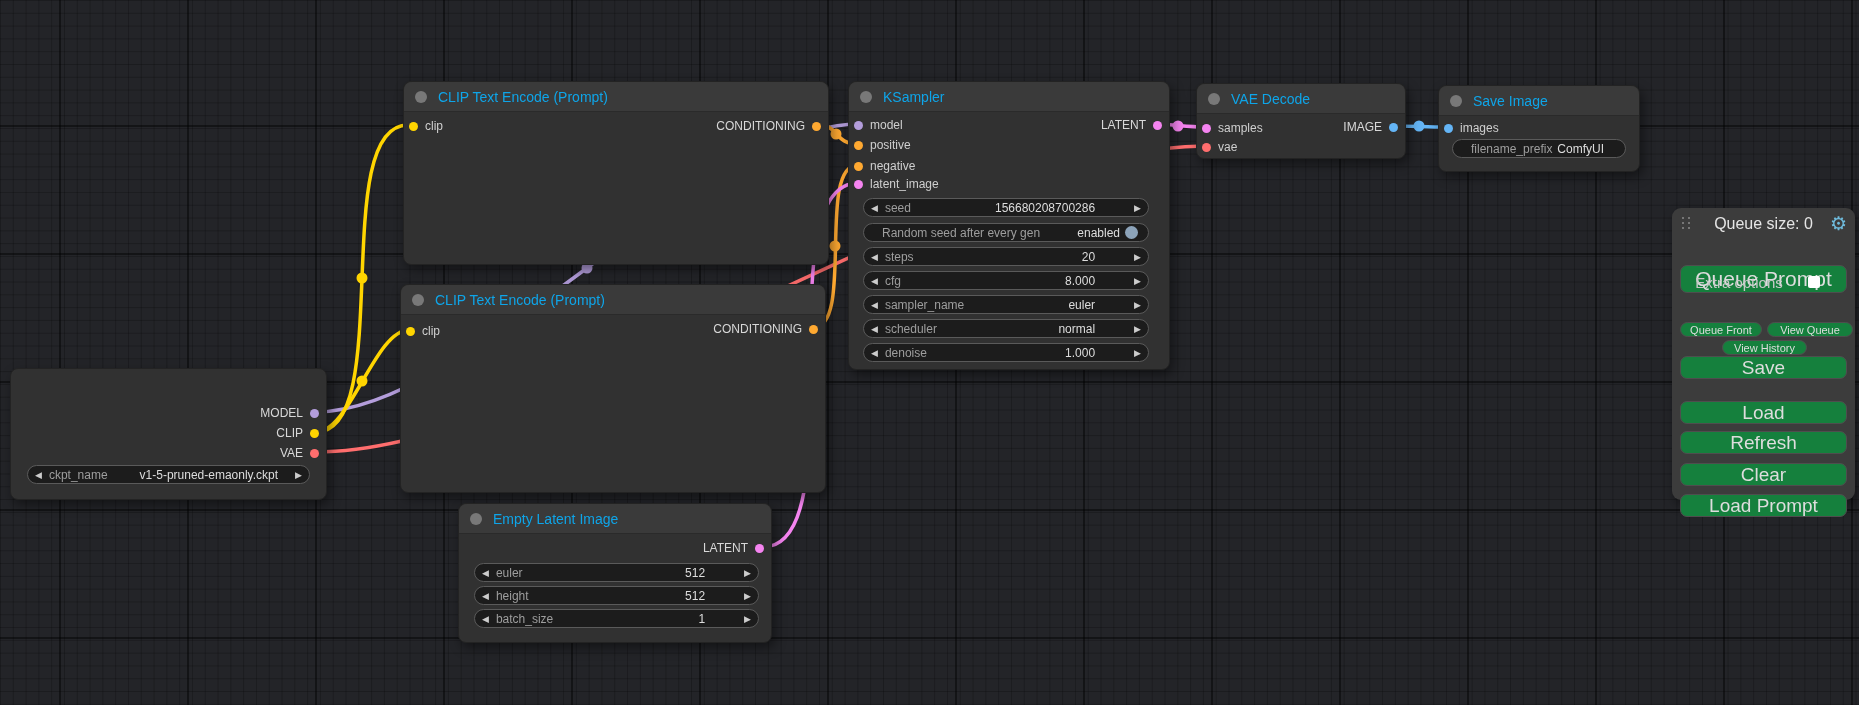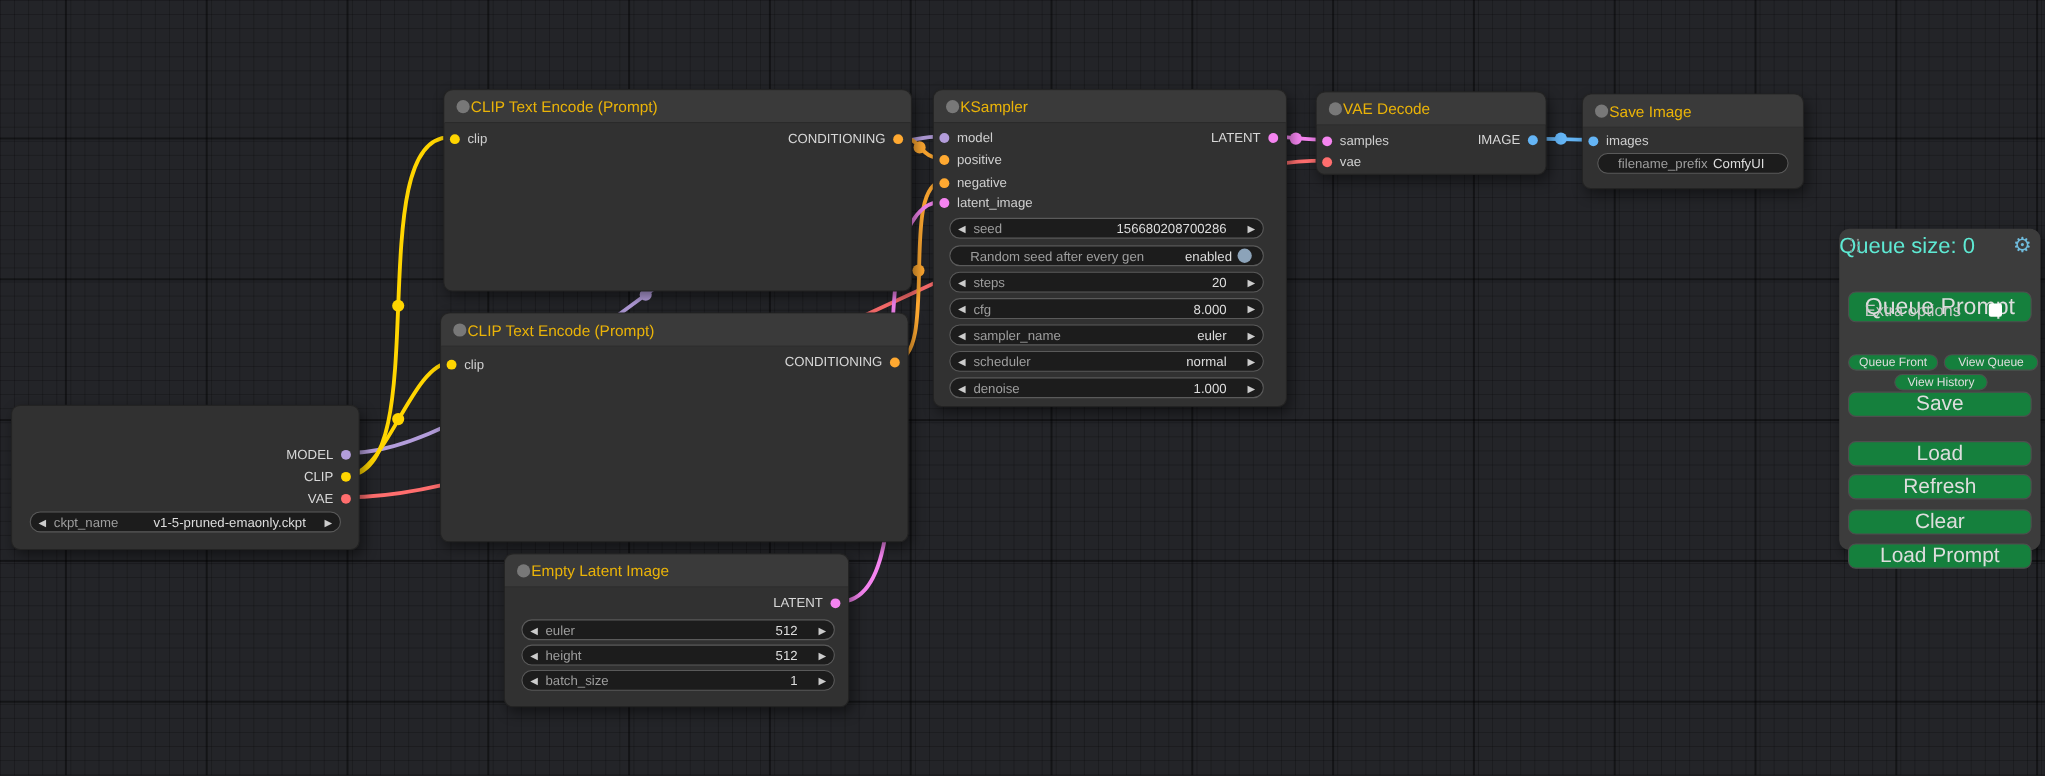--- a/index.html
+++ b/index.html
@@ -19,21 +19,21 @@
   #wires path{fill:none;stroke-width:3.5px;stroke-linecap:round;}
 
   .node{
     position:absolute;z-index:2;background:#313131;
     border:1px solid #232323;border-radius:8px;
     box-shadow:3px 5px 12px rgba(0,0,0,0.45);
   }
   .node-title{
     position:absolute;left:0;top:0;right:0;height:30px;background:#3a3a3a;
     border-radius:8px 8px 0 0;border-bottom:1px solid #2a2a2a;
-    color:#eab308;font-size:14px;line-height:30px;padding-left:24px;
+    color:#0ea5e9;font-size:14px;line-height:30px;padding-left:34px;
     box-sizing:border-box;white-space:nowrap;overflow:hidden;
   }
   .collapse-dot{
     position:absolute;left:11px;top:9px;width:12px;height:12px;border-radius:50%;
     background:#787878;
   }
   .port{position:absolute;height:16px;display:flex;align-items:center;gap:7px;font-size:12px;color:#cfcfcf;white-space:nowrap;}
   .port.in{left:5px;}
   .port.out{right:7px;flex-direction:row-reverse;color:#d8d8d8;}
   .dot{width:9px;height:9px;border-radius:50%;flex:0 0 auto;}
@@ -46,32 +46,32 @@
     font-size:11.5px;line-height:1.45;padding:4px 6px;box-sizing:border-box;
     white-space:pre-wrap;word-break:break-word;overflow:hidden;
   }
   .pill{
     position:absolute;height:19px;background:#1c1c1c;border:1px solid #5a5a5a;
     border-radius:10px;display:flex;align-items:center;font-size:12px;
     box-sizing:border-box;overflow:hidden;white-space:nowrap;
   }
   .pill .arrow{color:#cccccc;font-size:9px;padding:0 7px;flex:0 0 auto;}
   .pill .wlabel{color:#9e9e9e;flex:1 1 auto;overflow:hidden;}
-  .pill .wvalue{color:#dddddd;margin-right:12px;flex:0 0 auto;}
+  .pill .wvalue{color:#dddddd;margin-right:32px;flex:0 0 auto;}
   .pill.noarrow{padding-left:18px;padding-right:8px;}
   .pill.noarrow .wvalue{margin-right:5px;}
   .toggle-circle{width:13px;height:13px;border-radius:50%;background:#8CA3B9;flex:0 0 auto;margin-right:2px;}
 
   
   #queue-panel{
     position:absolute;left:1672px;top:208px;width:183px;height:292px;z-index:3;
     background:#3c3c3c;border-radius:9px;box-shadow:3px 5px 12px rgba(0,0,0,0.45);
   }
   .qp-header{position:absolute;left:0;top:6px;right:0;height:20px;}
-  .qp-size{color:#5eead4;font-size:20px;line-height:20px;}
+  .qp-size{text-align:center;color:#e5e5e5;font-size:16px;line-height:20px;}
   .drag-handle{position:absolute;left:10px;top:3px;display:grid;grid-template-columns:3px 3px;gap:3px;}
   .drag-handle i{width:2px;height:2px;border-radius:50%;background:#8a8a8a;}
   .gear{position:absolute;right:8px;top:-2px;color:#6fbbdc;font-size:19px;line-height:24px;}
   .qbtn{
     position:absolute;background:#15803d;border:1.5px solid #4e4e4e;border-radius:7px;
     color:#dddddd;display:flex;align-items:center;justify-content:center;box-sizing:border-box;margin-top:28px;
   }
   .qbtn.big{left:8px;width:167px;height:23px;font-size:19px;}
   .qbtn.small{height:15px;font-size:11px;border-radius:9px;border-width:1px;}
   #queue-prompt-btn{left:8px;top:29px;width:167px;height:28px;font-size:21px;}

